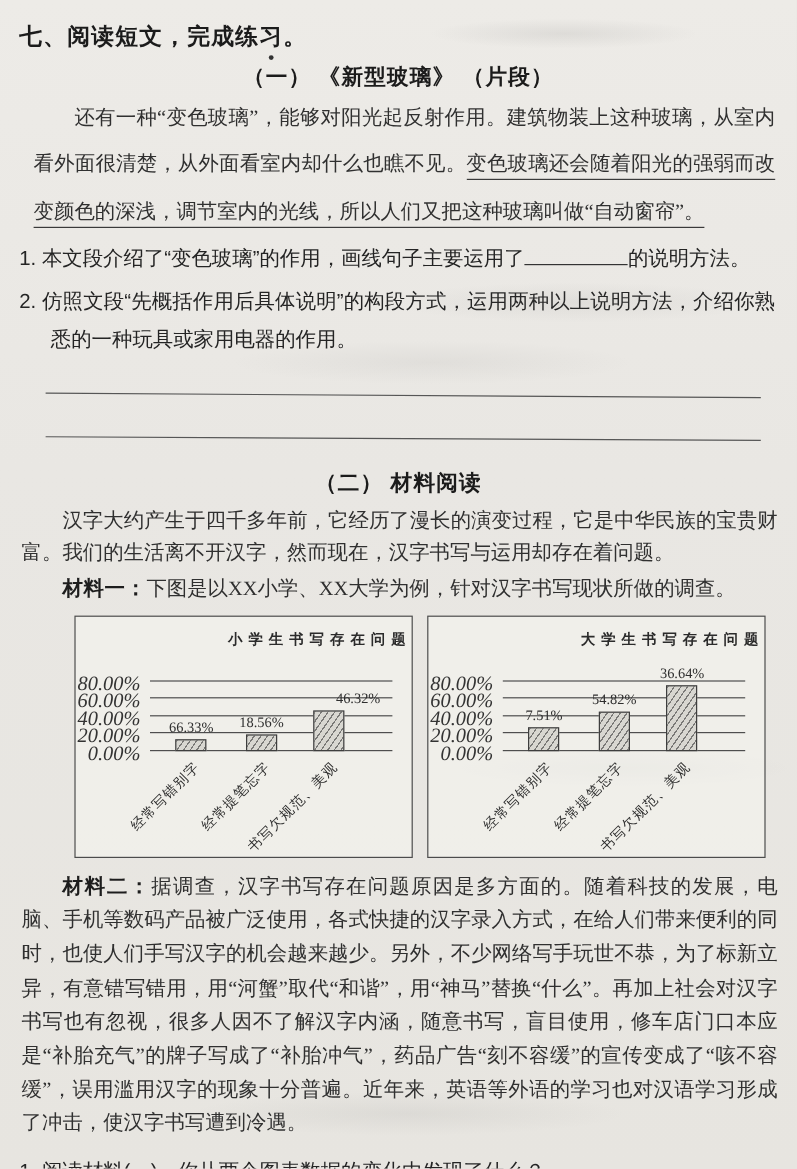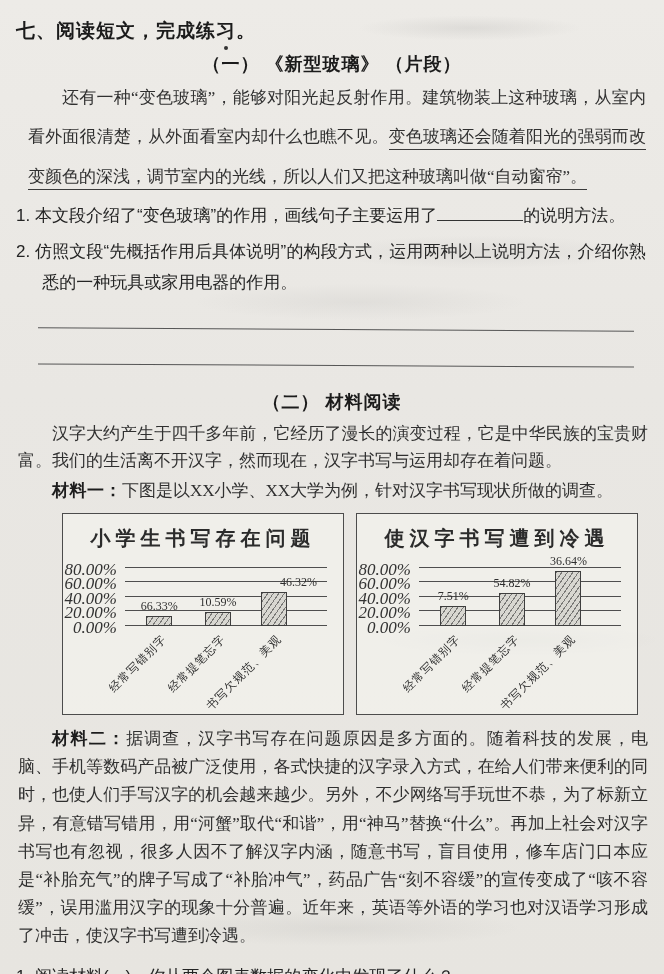--- a/index.html
+++ b/index.html
@@ -45,21 +45,21 @@
   .intro{font-size:17px;line-height:1.62;text-align:justify;text-indent:2em;margin:6px 0 0 2px;color:#303030;}
   .mat{font-size:17px;line-height:1.66;text-align:justify;text-indent:2em;margin:2px 0 0 2px;color:#303030;}
   .mat b{font-family:"Liberation Sans",sans-serif;color:#1d1d1d;letter-spacing:.5px;}
   
   .charts{display:flex;gap:12px;margin:8px 0 4px 46px;}
   .chart-box{
     position:relative;width:282px;height:202px;box-sizing:border-box;
     border:1.5px solid #4c4c4c;background:rgba(246,245,241,.55);
   }
   .chart-title{
-    margin-top:11px;text-align:center;font-size:20px;font-weight:700;
+    margin-top:11px;text-align:right;font-size:12px;font-weight:700;
     letter-spacing:5px;color:#2b2b2b;
   }
   .plot{position:absolute;left:62px;right:16px;top:54px;height:58px;}
   .gridline{position:absolute;left:0;right:0;height:1px;background:#4e4e4e;}
   .ytick{
     position:absolute;right:calc(100% + 8px);top:-7px;
     font-size:17px;white-space:nowrap;color:#333;font-style:italic;
   }
   .bar{
     position:absolute;bottom:0;width:26px;box-sizing:border-box;
@@ -116,32 +116,32 @@
           </div>
           <div class="gridline" style="bottom: 75%;">
             <span class="ytick">60.00%</span>
           </div>
           <div class="gridline" style="bottom: 100%;">
             <span class="ytick">80.00%</span>
           </div>
           <div class="bar" style="left: calc(17% - 13px); height: 17.025%;"></div>
           <span class="bar-value" style="left: 17%; bottom: calc(17.025% + 4px);">66.33%</span>
           <div class="bar" style="left: calc(46% - 13px); height: 23.2%;"></div>
-          <span class="bar-value" style="left: 46%; bottom: calc(23.2% + 4px);">10.59%</span>
+          <span class="bar-value" style="left: 46%; bottom: calc(23.2% + 4px);">18.56%</span>
           <div class="bar" style="left: calc(74% - 13px); height: 57.9%;"></div>
           <span class="bar-value" style="left: 74%; bottom: calc(57.9% + 4px); margin-left: 24px;">46.32%</span>
         </div>
       <div class="xlabels">
           <span class="xlabel" style="right: 83%;">经常写错别字</span>
           <span class="xlabel" style="right: 54%;">经常提笔忘字</span>
           <span class="xlabel" style="right: 26%;">书写欠规范、美观</span>
         </div>
     </div>
     <div class="chart-box">
-      <div class="chart-title">使汉字书写遭到冷遇</div>
+      <div class="chart-title">大学生书写存在问题</div>
       <div class="plot">
           <div class="gridline" style="bottom: 0%;">
             <span class="ytick">0.00%</span>
           </div>
           <div class="gridline" style="bottom: 25%;">
             <span class="ytick">20.00%</span>
           </div>
           <div class="gridline" style="bottom: 50%;">
             <span class="ytick">40.00%</span>
           </div>

